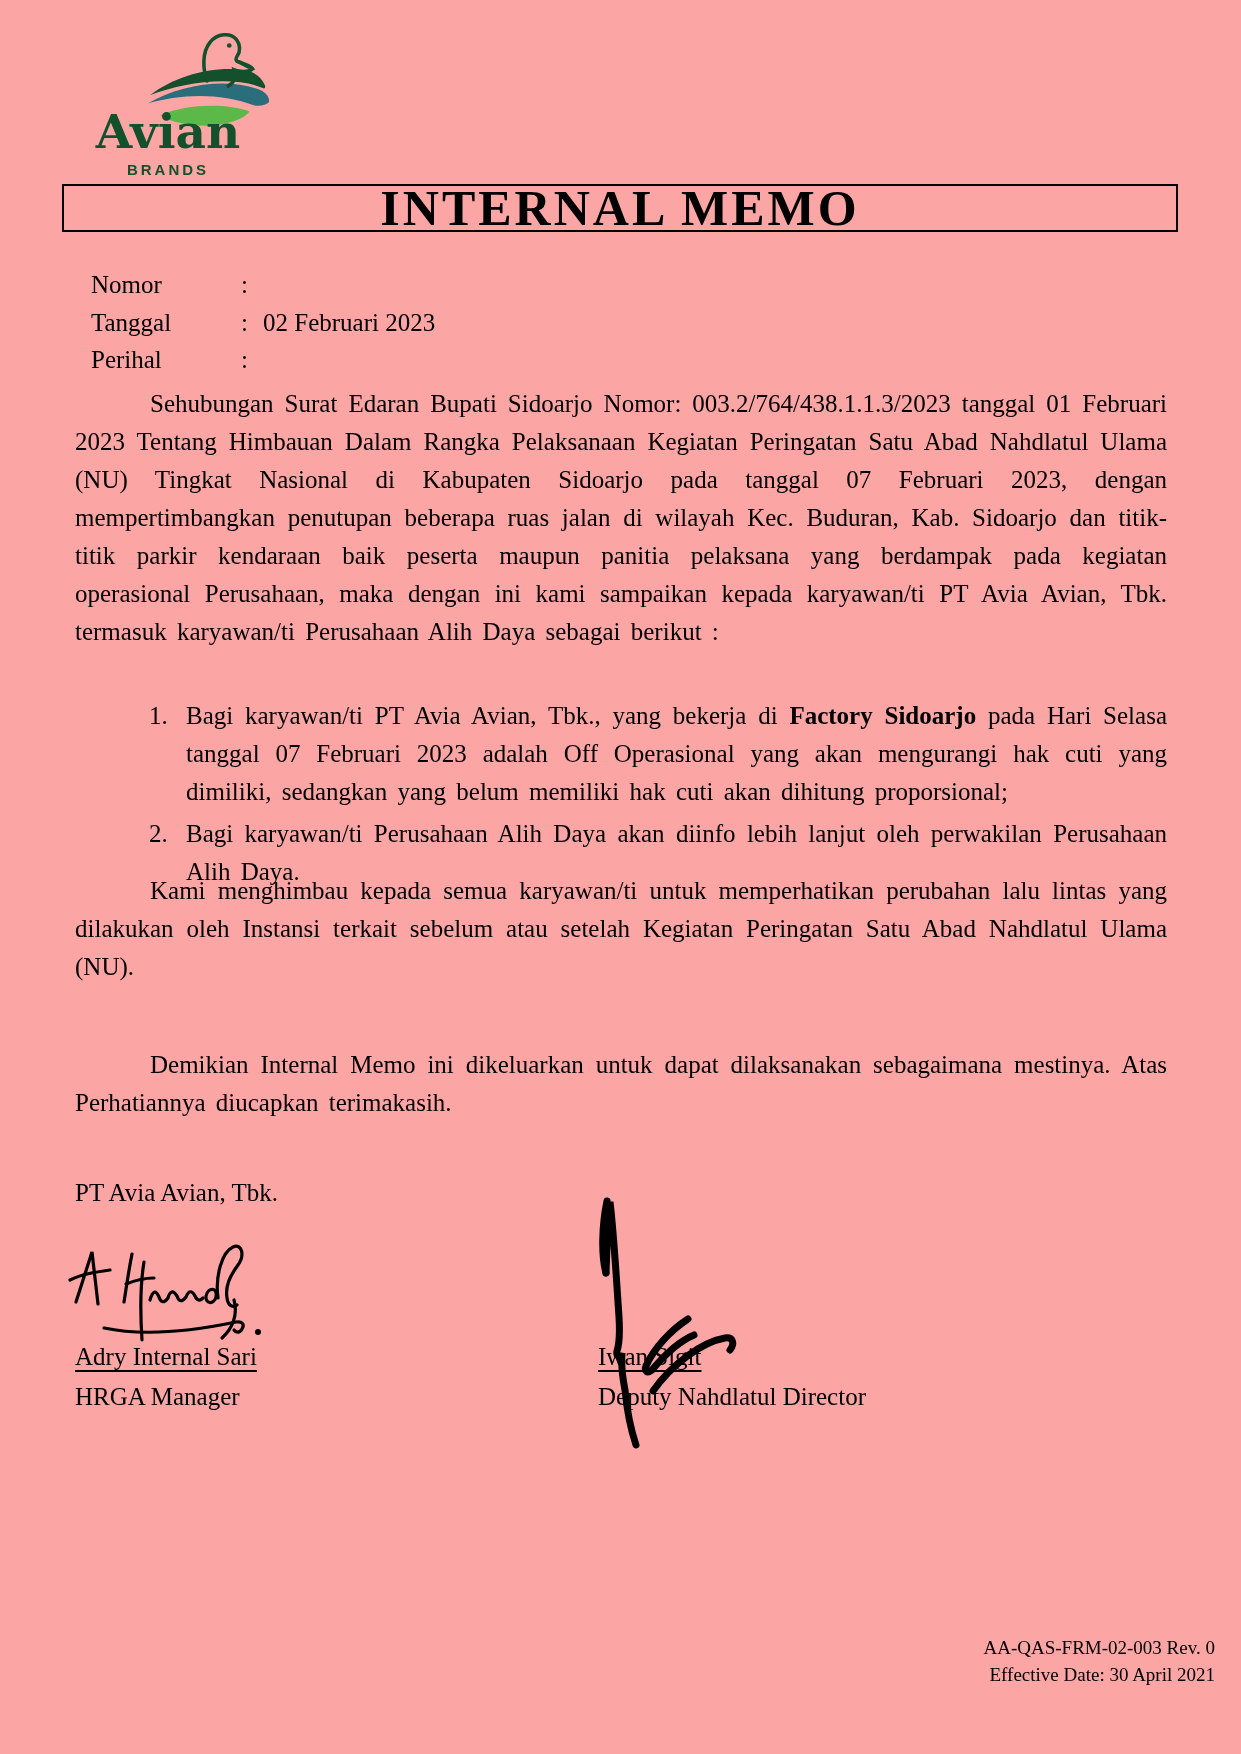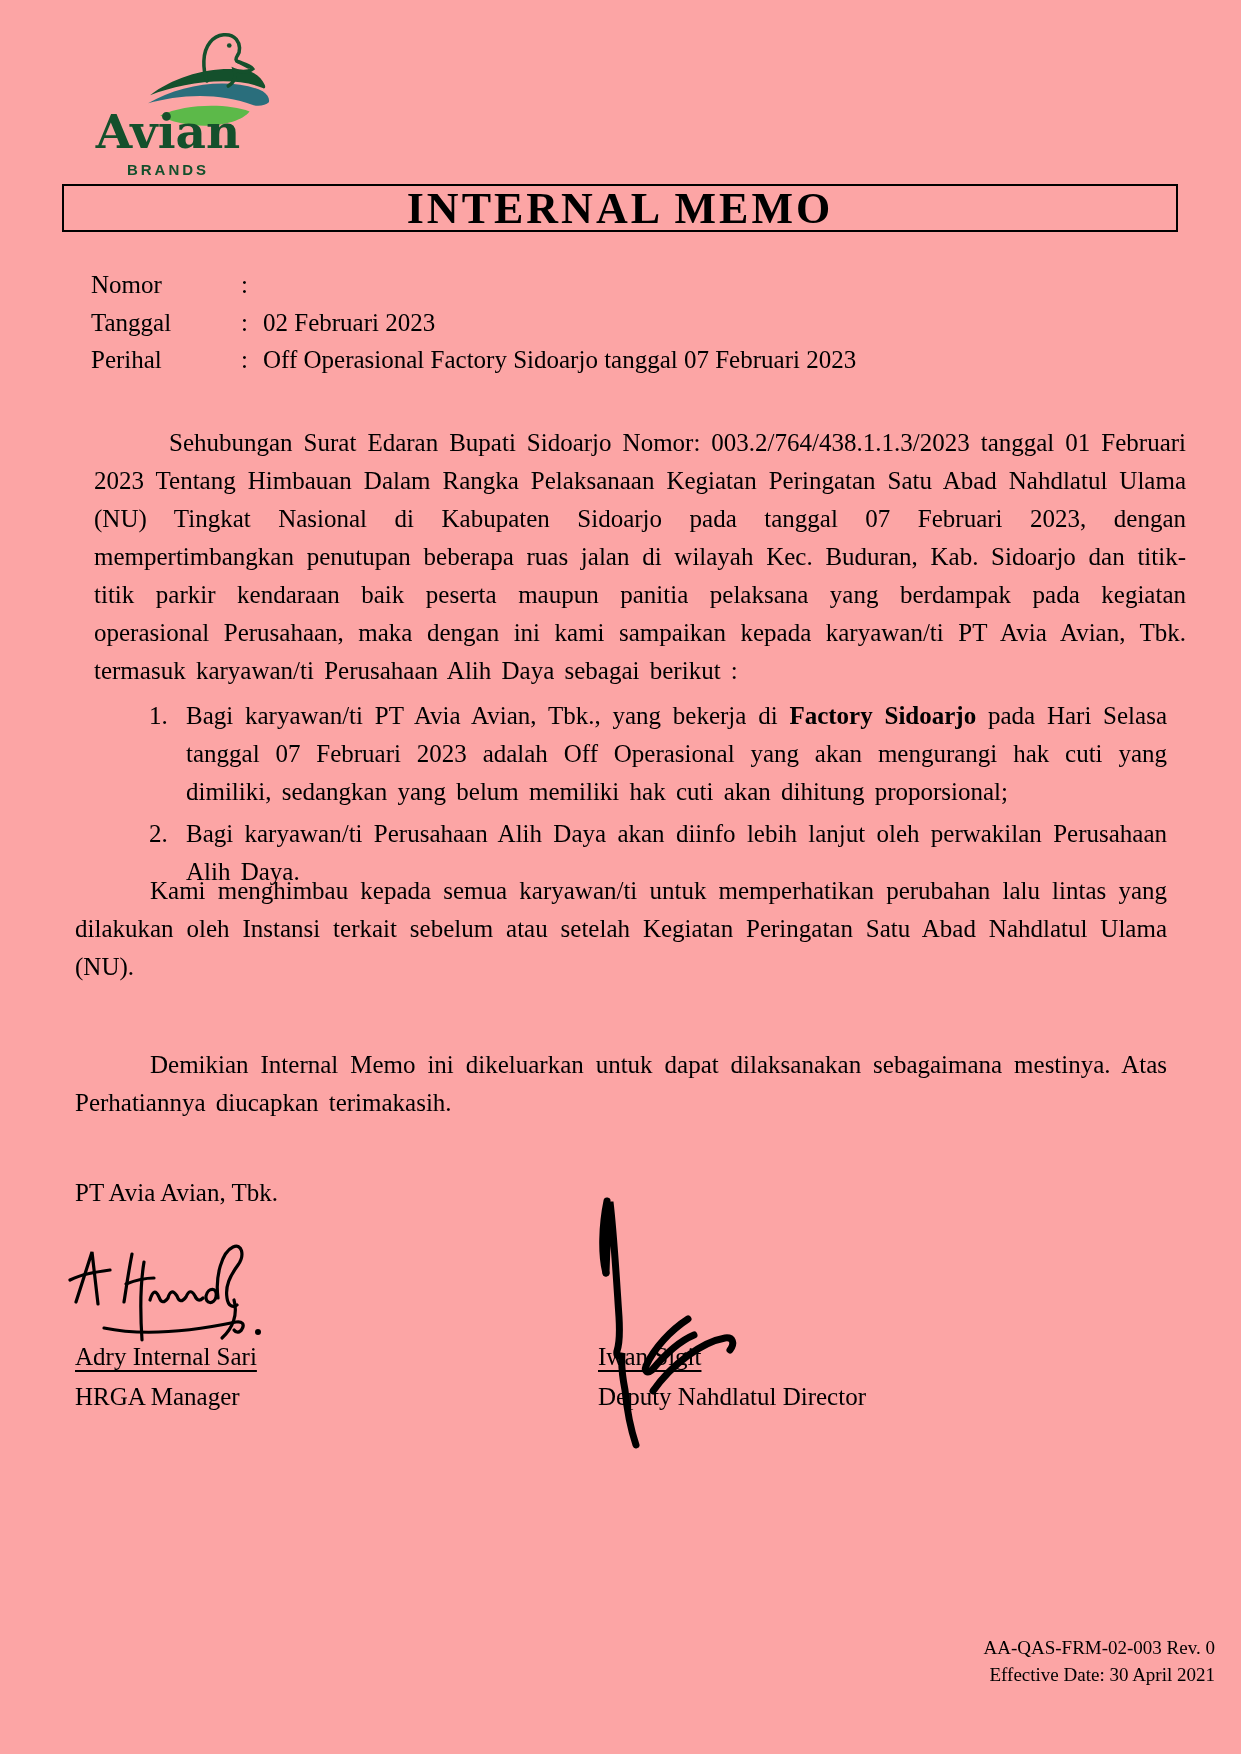--- a/index.html
+++ b/index.html
@@ -22,35 +22,35 @@
     left:88px; top:161px; width:160px; text-align:center;
     font-family:"Liberation Sans", sans-serif; font-weight:700; font-size:15px;
     letter-spacing:3px; color:#14502c;
   }
 
   
   .memo-box {
     left:62px; top:184px; width:1112px; height:44px;
     border:2px solid #000; display:flex; align-items:center; justify-content:center;
   }
-  .memo-title { font-weight:bold; font-size:44px; letter-spacing:3px;font-family:Liberation Serif, serif; }
+  .memo-title { font-weight:bold; font-size:50px; letter-spacing:3px;font-family:Liberation Serif, serif; }
 
   
   .meta { left:75px; top:266px; font-size:25px; }
   .meta-row { display:flex; line-height:37.5px;margin-left:16px; }
   .meta-label { width:150px; }
   .meta-colon { width:22px; }
 
   
   .para {
     left:75px; width:1092px; margin:0;
     font-size:25px; line-height:38px; text-align:justify;
     word-spacing:4px; text-indent:75px;
   }
-  .p1 { top:424px;margin-left:19px; }
+  .p1 { top:385px; }
   .p2 { top:872px; }
   .p3 { top:1046px; }
 
   .list { left:149px; top:697px; width:1018px; }
   .list-item {
     position:relative; padding-left:37px;
     font-size:25px; line-height:38px; text-align:justify; word-spacing:4px;
   }
   .list-item + .list-item { margin-top:4px; }
   .list-item .num { position:absolute; left:0; top:0; }
@@ -104,21 +104,20 @@
       <span class="meta-colon">:</span>
     </div>
     <div class="meta-row">
       <span class="meta-label">Tanggal</span>
       <span class="meta-colon">:</span>
       <span class="meta-value">02 Februari 2023</span>
     </div>
     <div class="meta-row">
       <span class="meta-label">Perihal</span>
       <span class="meta-colon">:</span>
-      <span class="meta-value">Off Operasional Factory Sidoarjo tanggal 07 Februari 2023</span>
     </div>
   </div>
 
   <p class="abs para p1">Sehubungan Surat Edaran Bupati Sidoarjo Nomor: 003.2/764/438.1.1.3/2023 tanggal 01 Februari 2023 Tentang Himbauan Dalam Rangka Pelaksanaan Kegiatan Peringatan Satu Abad Nahdlatul Ulama (NU) Tingkat Nasional di Kabupaten Sidoarjo pada tanggal 07 Februari 2023, dengan mempertimbangkan penutupan beberapa ruas jalan di wilayah Kec. Buduran, Kab. Sidoarjo dan titik-titik parkir kendaraan baik peserta maupun panitia pelaksana yang berdampak pada kegiatan operasional Perusahaan, maka dengan ini kami sampaikan kepada karyawan/ti PT Avia Avian, Tbk. termasuk karyawan/ti Perusahaan Alih Daya sebagai berikut :</p>
 
   <div class="abs list">
     <div class="list-item">
       <span class="num">1.</span>
       <span class="li-text"><span>Bagi karyawan/ti PT Avia Avian, Tbk., yang bekerja di </span><b>Factory Sidoarjo</b><span> pada Hari Selasa tanggal 07 Februari 2023 adalah Off Operasional yang akan mengurangi hak cuti yang dimiliki, sedangkan yang belum memiliki hak cuti akan dihitung proporsional;</span></span>
     </div>

